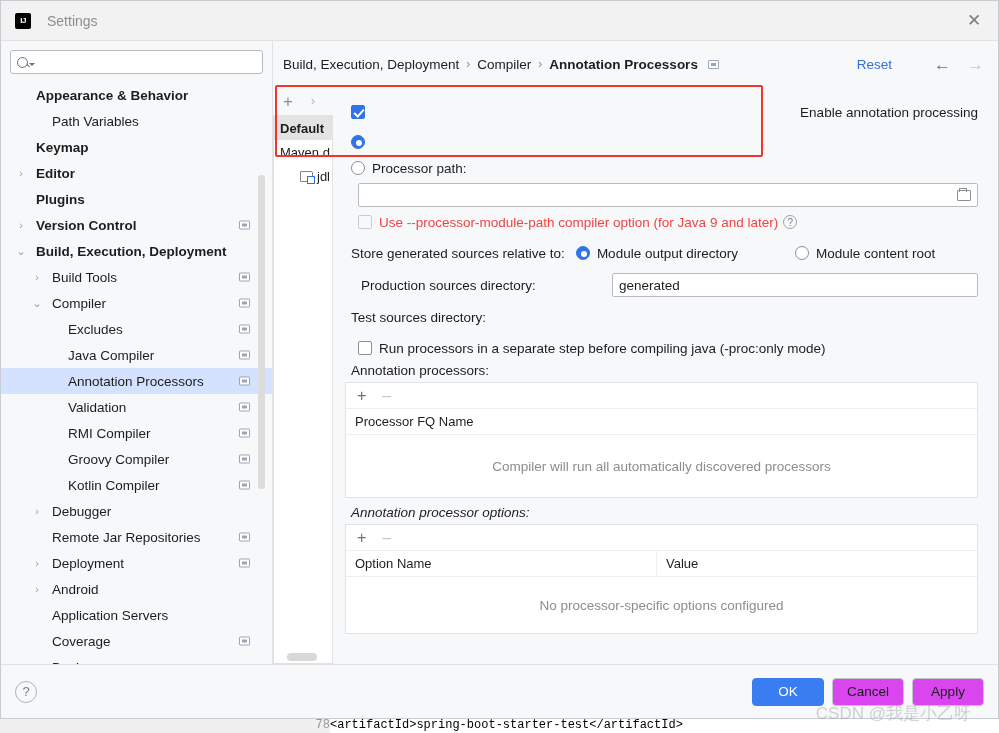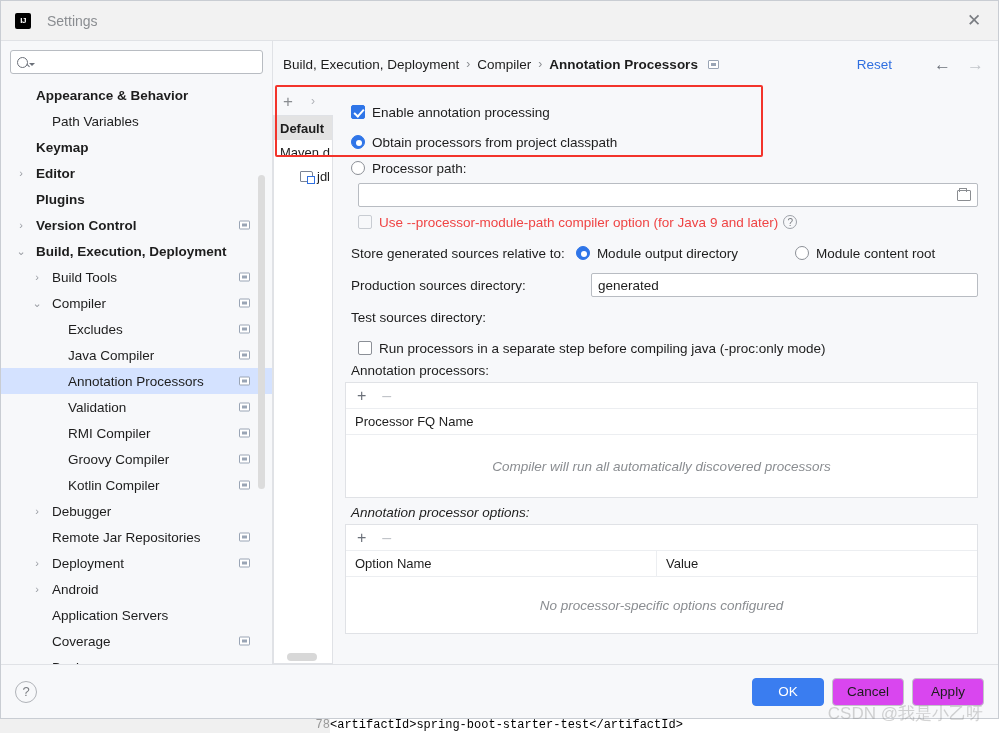--- a/index.html
+++ b/index.html
@@ -207,21 +207,21 @@
   }
   .lbl { margin-left: 7px; font-size: 13.5px; }
   .lbl.dis { color: #ef4444; }
   .hint-q {
     display:inline-flex; align-items:center; justify-content:center;
     width: 14px; height: 14px; border: 1px solid #9da1a8; border-radius: 50%;
     font-size: 10px; color: #7a7d82; margin-left: 5px; cursor: pointer;
   }
   .txtfield {
     height: 24px; background: #fff; border: 1px solid #b8bcc2; border-radius: 2px;
-    display: flex; align-items: center; padding: 0 6px; font-size: 13.5px;
+    display: flex; align-items: center; padding: 0 6px; font-size: 13.5px; margin-left: 11px;
   }
   .folder-ico {
     width: 14px; height: 11px; border: 1.3px solid #8a8d91; border-radius: 1px;
     position: relative; flex: 0 0 14px;
   }
   .folder-ico::before {
     content:""; position:absolute; left: 1px; top: -3px; width: 6px; height: 3px;
     border: 1.3px solid #8a8d91; border-bottom: none; border-radius: 1px 1px 0 0;
   }
   .sec-label { font-size: 13.5px; margin: 0 0 4px 6px; }
@@ -233,21 +233,21 @@
   .tb-plus { color: #6b7079; font-size: 16px; line-height:1; cursor: pointer; }
   .tb-minus { color: #c0c3c8; font-size: 16px; line-height:1; cursor: pointer; }
   .tbl-head {
     height: 26px; display: flex; align-items: center;
     border-bottom: 1px solid #eceef1; font-size: 13px;
   }
   .tbl-head .th { padding-left: 9px; }
   .tbl-head .th.sp { border-left: 1px solid #eceef1; height: 100%; display:flex; align-items:center; }
   .tbl-empty {
     display: flex; align-items: center; justify-content: center;
-    color: #8a8d91; font-size: 13.5px; font-style: italic;
+    color: #8a8d91; font-size: 13.5px;
   }
 
   
   .red-box {
     position: absolute; left: 274px; top: 44px; width: 488px; height: 72px;
     border: 2px solid #f3342b; border-radius: 2px;
     pointer-events: none; z-index: 30;
   }
 
   
@@ -265,21 +265,21 @@
   .btns { margin-left: auto; display: flex; align-items: center; gap: 8px; }
   .btn {
     min-width: 72px; height: 28px; border-radius: 4px; border: 1px solid #c2c5ca;
     background: #d946ef; font-size: 13.5px; color: #1d1d1d;
     display: flex; align-items: center; justify-content: center; cursor: pointer;
     padding: 0 14px;
   }
   .btn.primary { background: #3a7df0; border-color: #3a7df0; color: #fff; min-width: 72px; }
 
   .watermark {
-    position: absolute; right: 16px; bottom: 8px;
+    position: absolute; right: 28px; bottom: 8px;
     font-size: 17px; color: rgba(120,120,120,0.32);
     pointer-events: none; z-index: 40; white-space: nowrap;
     font-family: "Liberation Sans", sans-serif;
   }
 </style>
 </head>
 <body>
 
 <div id="root">
 
@@ -448,28 +448,27 @@
                 <div class="prof-item indent">
                   <span class="mod-icon"></span>
                   <span>jdl</span>
                 </div>
               </div>
             <div class="prof-hthumb"></div>
           </div>
 
           <div class="form">
 
-            <div class="row" style="height:30px;padding-left:6px;">
+            <div class="row" style="height:30px;padding-left:6px;justify-content:space-between;">
               <div class="cb checked"></div>
               <div class="lbl">Enable annotation processing</div>
             </div>
 
             <div class="row" style="height:26px;padding-left:6px;margin-top:2px;">
               <div class="rb on"></div>
-              <div class="lbl">Obtain processors from project classpath</div>
             </div>
 
             <div class="row" style="height:26px;padding-left:6px;">
               <div class="rb"></div>
               <div class="lbl">Processor path:</div>
             </div>
 
             <div class="txtfield" style="margin:2px 0 0 13px;">
               <span style="flex:1"></span>
               <span class="folder-ico"></span>
@@ -483,21 +482,21 @@
 
             <div class="row" style="height:32px;padding-left:6px;">
               <div class="lbl" style="margin-left:0">Store generated sources relative to:</div>
               <div class="rb on" style="margin-left:11px;"></div>
               <div class="lbl">Module output directory</div>
               <div class="rb" style="margin-left:57px;"></div>
               <div class="lbl">Module content root</div>
             </div>
 
             <div class="row" style="height:32px;padding-left:6px;">
-              <div class="lbl" style="margin-left:0;width:240px;">Production sources directory:</div>
+              <div class="lbl" style="margin-left:10px;width:240px;">Production sources directory:</div>
               <div class="txtfield" style="flex:1;">
                 <span>generated</span>
               </div>
             </div>
 
             <div class="row" style="height:32px;padding-left:6px;">
               <div class="lbl" style="margin-left:0;width:240px;">Test sources directory:</div>
             </div>
 
             <div class="row" style="height:30px;padding-left:13px;">

